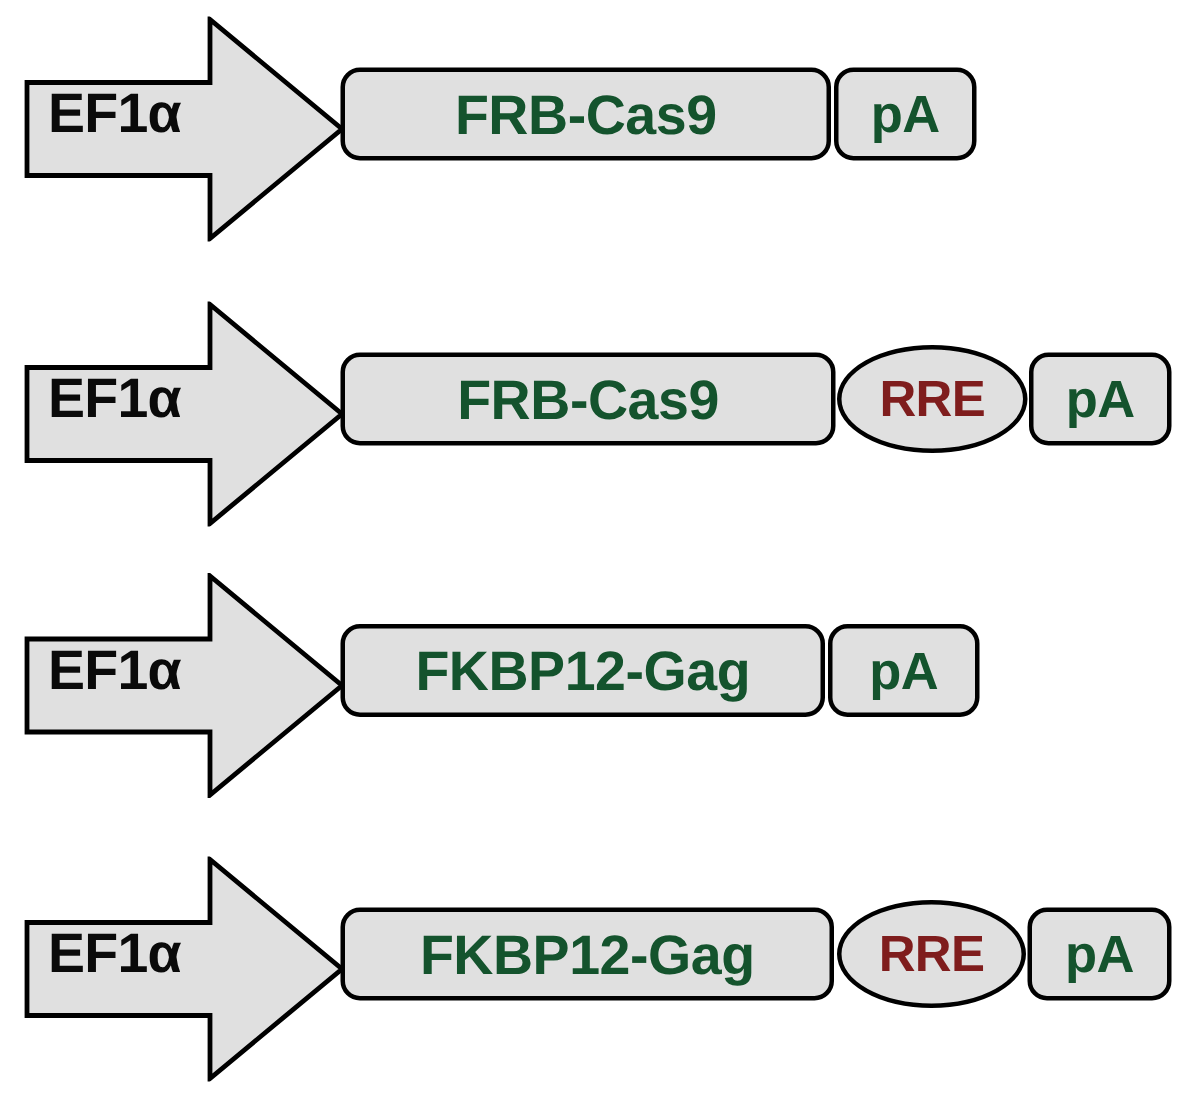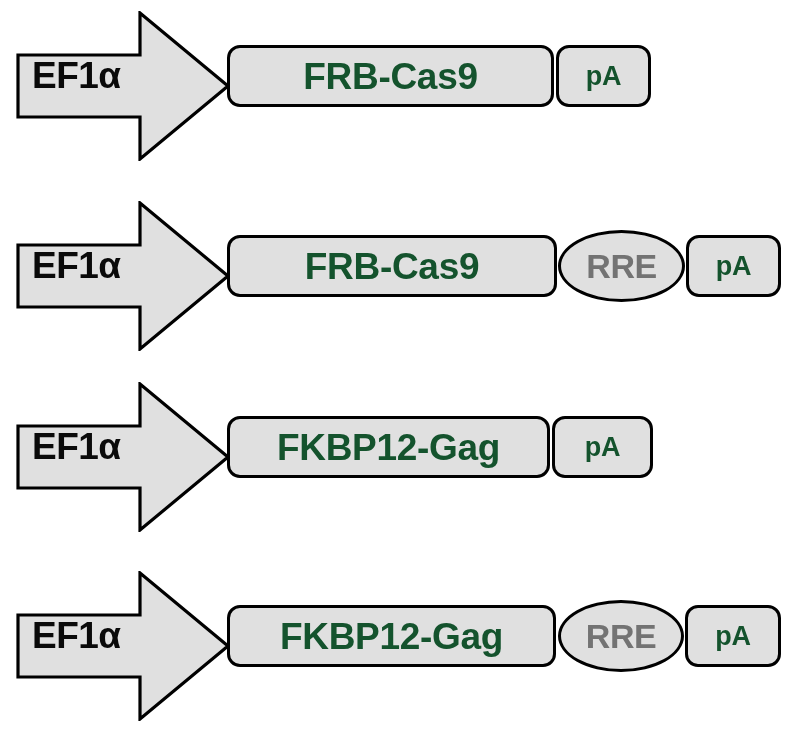--- a/index.html
+++ b/index.html
@@ -66,35 +66,35 @@
     color: #14532d;
     font-weight: bold;
     white-space: nowrap;
     line-height: 1;
   }
   .seg.cds {
     font-size: 37px;
     letter-spacing: -0.3px;
   }
   .seg.pa {
-    font-size: 27px;
+    font-size: 35px;
     letter-spacing: -0.3px;
   }
 
   
   .rre {
     position: absolute;
     box-sizing: border-box;
     background: #e0e0e0;
     border: 3px solid #000000;
     border-radius: 50%;
     display: flex;
     align-items: center;
     justify-content: center;
-    color: #737373;
+    color: #7f1d1d;
     font-weight: bold;
     font-size: 34px;
     letter-spacing: -0.5px;
     white-space: nowrap;
     line-height: 1;
   }
 </style>
 </head>
 <body>
 

